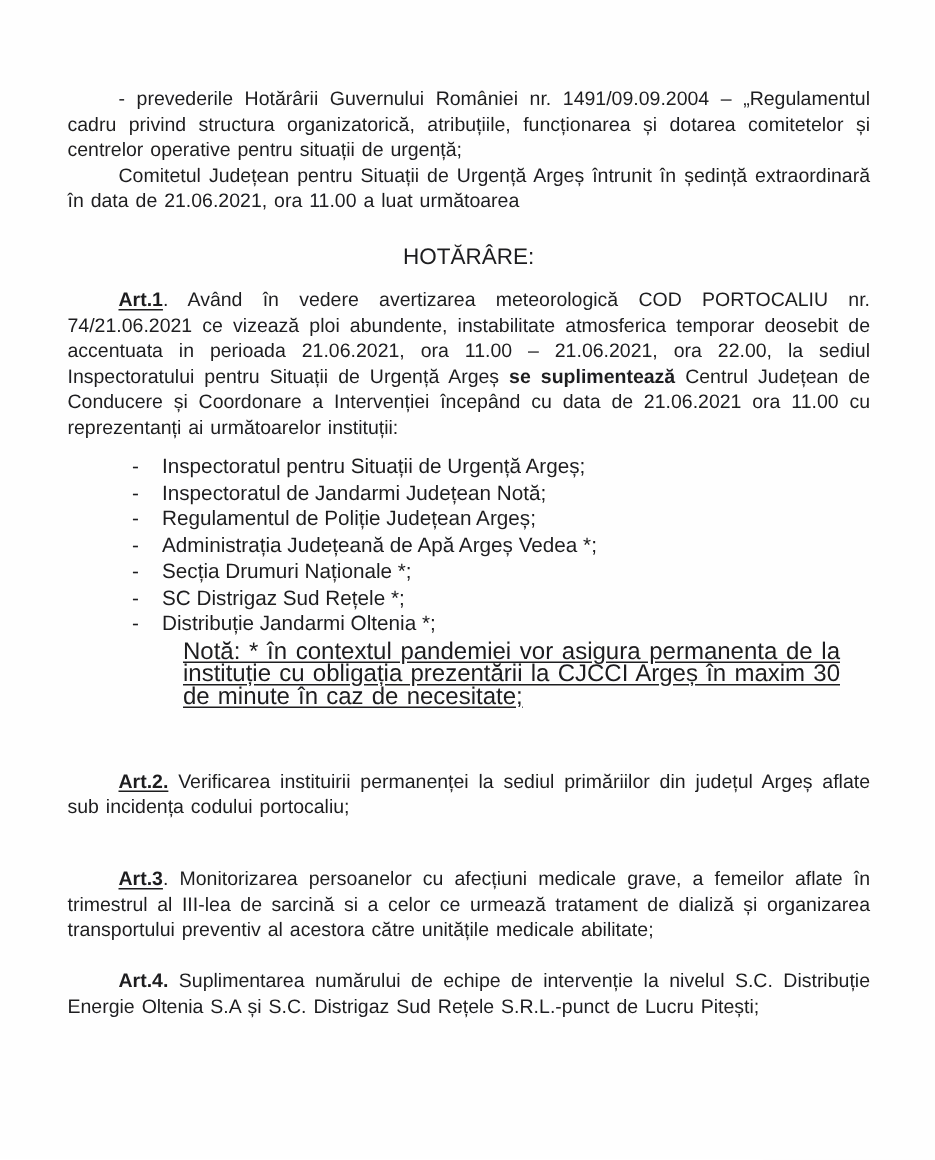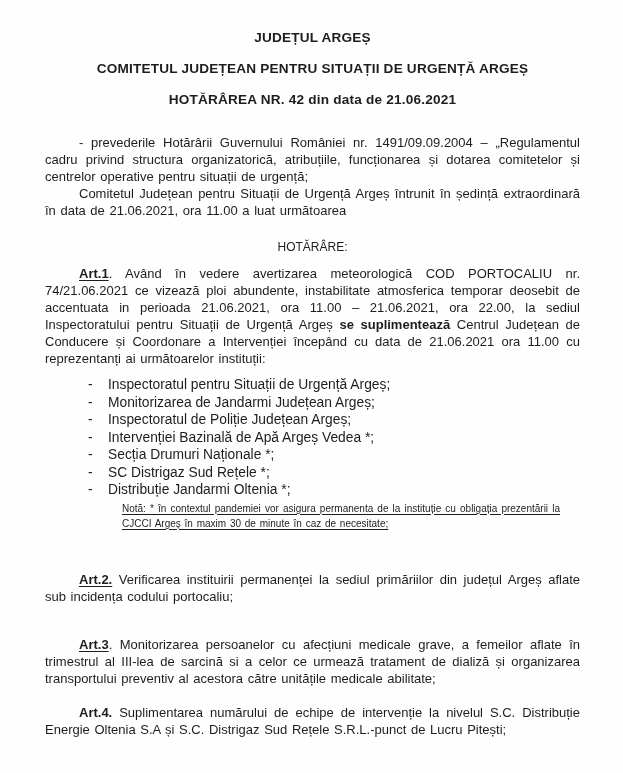--- a/index.html
+++ b/index.html
@@ -25,21 +25,21 @@
   .preamble { margin-top: 27px; }
   .para {
     font-size: 13px;
     line-height: 17px;
     margin: 0;
     text-align: justify;
     word-spacing: 1px;
   }
   .indent { text-indent: 34px; }
   .decision-heading {
-    font-size: 12px;
+    font-size: 15px;
     text-align: center;
     margin: 21px 0 11px 0;
     font-weight: normal;
   }
   .art-label {
     font-weight: bold;
     text-decoration: underline;
     text-underline-offset: 2px;
   }
   .art-label.no-underline { text-decoration: none; }
@@ -54,56 +54,51 @@
   .inst-list li { position: relative; padding-left: 20px; }
   .inst-list li::before {
     content: "-";
     position: absolute;
     left: 0;
     top: 0;
   }
   .note {
     margin: 1px 0 0 77px;
     width: 438px;
-    font-size: 10px;
+    font-size: 16px;
     line-height: 15px;
     text-align: justify;
     text-decoration: underline;
     text-underline-offset: 2px;
     word-spacing: 1px;
   }
   .art2 { margin-top: 40px; }
   .art3 { margin-top: 31px; }
   .art4 { margin-top: 17px; }
 </style>
 </head>
 <body>
 
 <div class="page">
 
-  <div class="doc-header">
-    <p class="doc-title">JUDEȚUL ARGEȘ</p>
-    <p class="doc-title">COMITETUL JUDEȚEAN PENTRU SITUAȚII DE URGENȚĂ ARGEȘ</p>
-    <p class="doc-title last">HOTĂRÂREA NR. 42 din data de 21.06.2021</p>
-  </div>
 
   <div class="preamble">
     <p class="para indent">- prevederile Hotărârii Guvernului României nr. 1491/09.09.2004 – „Regulamentul cadru privind structura organizatorică, atribuțiile, funcționarea și dotarea comitetelor și centrelor operative pentru situații de urgență;</p>
     <p class="para indent">Comitetul Județean pentru Situații de Urgență Argeș întrunit în ședință extraordinară în data de 21.06.2021, ora 11.00 a luat următoarea</p>
   </div>
 
   <p class="decision-heading">HOTĂRÂRE:</p>
 
   <p class="para indent"><span class="art-label">Art.1</span><span>. Având în vedere avertizarea meteorologică COD PORTOCALIU nr. 74/21.06.2021 ce vizează ploi abundente, instabilitate atmosferica temporar deosebit de accentuata in perioada 21.06.2021, ora 11.00 – 21.06.2021, ora 22.00, la sediul Inspectoratului pentru Situații de Urgență Argeș </span><span class="bold">se suplimentează</span><span> Centrul Județean de Conducere și Coordonare a Intervenției începând cu data de 21.06.2021 ora 11.00 cu reprezentanți ai următoarelor instituții:</span></p>
 
   <ul class="inst-list">
     <li>Inspectoratul pentru Situații de Urgență Argeș;</li>
-    <li>Monitorizarea de Jandarmi Județean Argeș;</li>
-    <li>Inspectoratul de Poliție Județean Argeș;</li>
-    <li>Intervenției Bazinală de Apă Argeș Vedea *;</li>
+    <li>Inspectoratul de Jandarmi Județean Notă;</li>
+    <li>Regulamentul de Poliție Județean Argeș;</li>
+    <li>Administrația Județeană de Apă Argeș Vedea *;</li>
     <li>Secția Drumuri Naționale *;</li>
     <li>SC Distrigaz Sud Rețele *;</li>
     <li>Distribuție Jandarmi Oltenia *;</li>
   </ul>
 
   <p class="note">Notă: * în contextul pandemiei vor asigura permanenta de la instituție cu obligația prezentării la CJCCI Argeș în maxim 30 de minute în caz de necesitate;</p>
 
   <p class="para indent art2"><span class="art-label">Art.2.</span><span> Verificarea instituirii permanenței la sediul primăriilor din județul Argeș aflate sub incidența codului portocaliu;</span></p>
 
   <p class="para indent art3"><span class="art-label">Art.3</span><span>. Monitorizarea persoanelor cu afecțiuni medicale grave, a femeilor aflate în trimestrul al III-lea de sarcină si a celor ce urmează tratament de dializă și organizarea transportului preventiv al acestora către unitățile medicale abilitate;</span></p>

